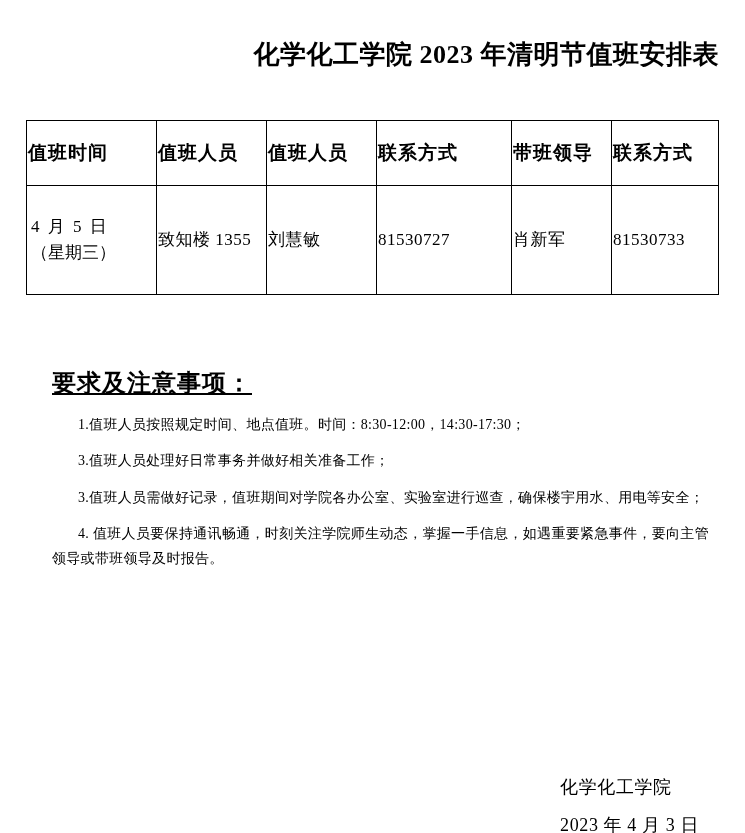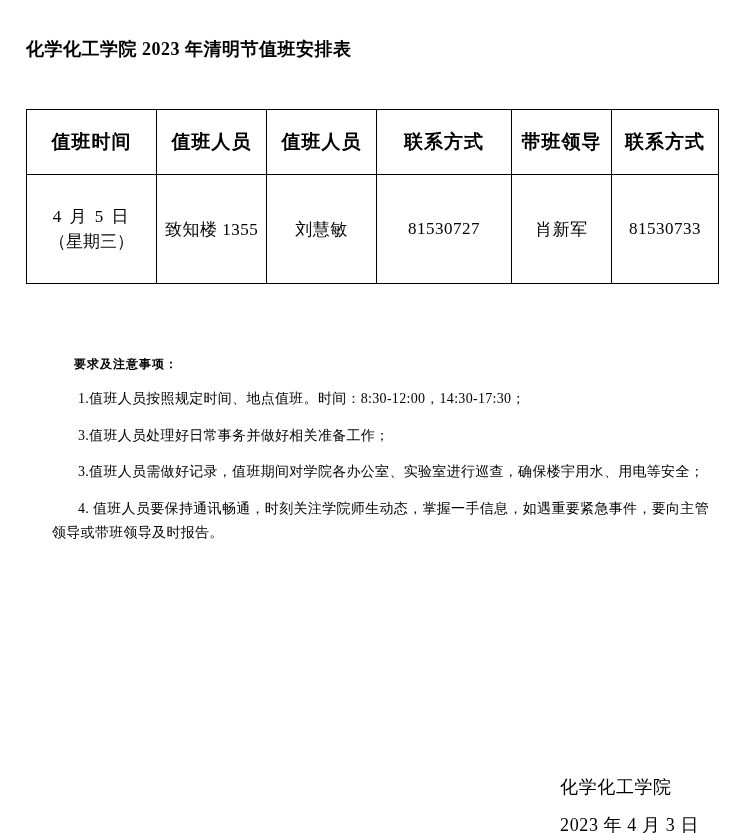--- a/index.html
+++ b/index.html
@@ -16,38 +16,38 @@
     overflow: hidden;
   }
   .page {
     width: 745px;
     height: 833px;
     box-sizing: border-box;
     padding: 0 26px;
     position: relative;
   }
   .doc-title {
-    text-align: left;
-    font-size: 18px;
+    text-align: right;
+    font-size: 26px;
     font-weight: bold;
     letter-spacing: 0.5px;
     margin: 38px 0 0 0;
     line-height: 1.3;
     font-family: "Liberation Serif", "DejaVu Serif", serif;
   }
   table.duty-table {
     margin: 48px 0 0 0;
     border-collapse: collapse;
     width: 692px;
     table-layout: fixed;
   }
   table.duty-table td,
   table.duty-table th {
     border: 1px solid #000000;
-    text-align: center;
+    text-align: left;
     vertical-align: middle;
     font-size: 17px;
     font-family: "Liberation Serif", "DejaVu Serif", serif;
   }
   table.duty-table thead th {
     font-weight: bold;
     height: 62px;
     font-size: 19px;
     letter-spacing: 1px;
   }
@@ -68,24 +68,25 @@
   .col-2 { width: 110px; }
   .col-3 { width: 110px; }
   .col-4 { width: 135px; }
   .col-5 { width: 100px; }
   .col-6 { width: 107px; }
 
   .notes {
     margin-top: 72px;
   }
   .notes-heading {
-    font-size: 12px;
+    font-size: 24px;
     font-weight: bold;
     letter-spacing: 1px;
-    margin: 0 0 14px 48px;
+    margin: 0 0 14px 26px;
+    text-decoration: underline;
   }
   .note-item {
     font-size: 14px;
     line-height: 1.75;
     margin: 0 0 12px 0;
     padding: 0 10px 0 26px;
     text-align: justify;
     letter-spacing: 0.3px;
   }
   .note-item .indent {

